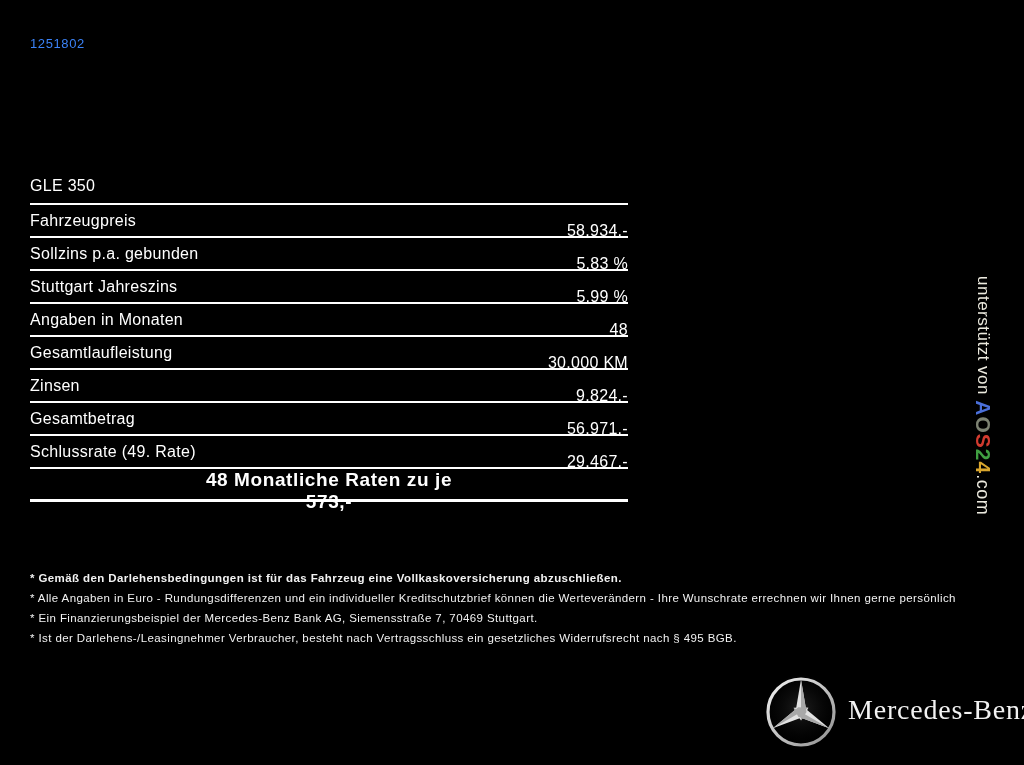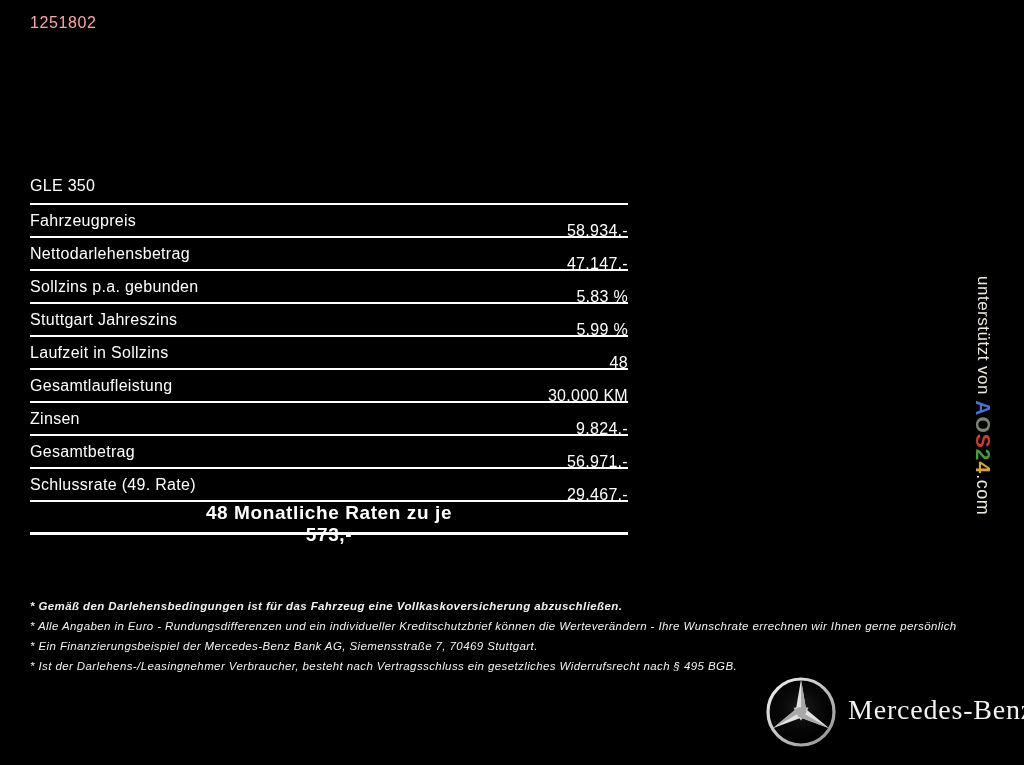--- a/index.html
+++ b/index.html
@@ -13,24 +13,24 @@
     height: 765px;
     background: #000000;
     overflow: hidden;
     font-family: "Liberation Sans", sans-serif;
     color: #ffffff;
   }
 
   .vehicle-id {
     position: absolute;
     left: 30px;
-    top: 14px;
-    font-size: 16px;
+    top: 36px;
+    font-size: 13px;
     letter-spacing: 0.6px;
-    color: #fca5a5;
+    color: #3b82f6;
   }
 
   .title {
     position: absolute;
     left: 29px;
     top: 68px;
     font-family: "Liberation Serif", "DejaVu Serif", serif;
     font-weight: 400;
     font-size: 41px;
     line-height: 57px;
@@ -71,27 +71,26 @@
     align-items: center;
     font-size: 19px;
     font-weight: bold;
     letter-spacing: 0.6px;
     flex-direction: column;
   }
 
   .footnotes {
     position: absolute;
     left: 30px;
-    top: 596px;
+    top: 568px;
     font-size: 11.5px;
     line-height: 20px;
     letter-spacing: 0.4px;
     color: #f2f2f2;
     white-space: nowrap;
-    font-style: italic;
   }
   .footnotes .fn-bold { font-weight: bold; }
 
   .support-vertical {
     position: absolute;
     left: 971px;
     top: 276px;
     writing-mode: vertical-rl;
     font-size: 17px;
     letter-spacing: 0.5px;
@@ -134,33 +133,29 @@
 
 
   <div class="fin-table">
     <div class="model-row">GLE 350</div>
 
     <div class="fin-row">
       <span class="lbl">Fahrzeugpreis</span>
       <span class="val">58.934,-</span>
     </div>
     <div class="fin-row">
-      <span class="lbl">Nettodarlehensbetrag</span>
-      <span class="val">47.147,-</span>
-    </div>
-    <div class="fin-row">
       <span class="lbl">Sollzins p.a. gebunden</span>
       <span class="val">5,83 %</span>
     </div>
     <div class="fin-row">
       <span class="lbl">Stuttgart Jahreszins</span>
       <span class="val">5,99 %</span>
     </div>
     <div class="fin-row">
-      <span class="lbl">Laufzeit in Sollzins</span>
+      <span class="lbl">Angaben in Monaten</span>
       <span class="val">48</span>
     </div>
     <div class="fin-row">
       <span class="lbl">Gesamtlaufleistung</span>
       <span class="val">30.000 KM</span>
     </div>
     <div class="fin-row">
       <span class="lbl">Zinsen</span>
       <span class="val">9.824,-</span>
     </div>

